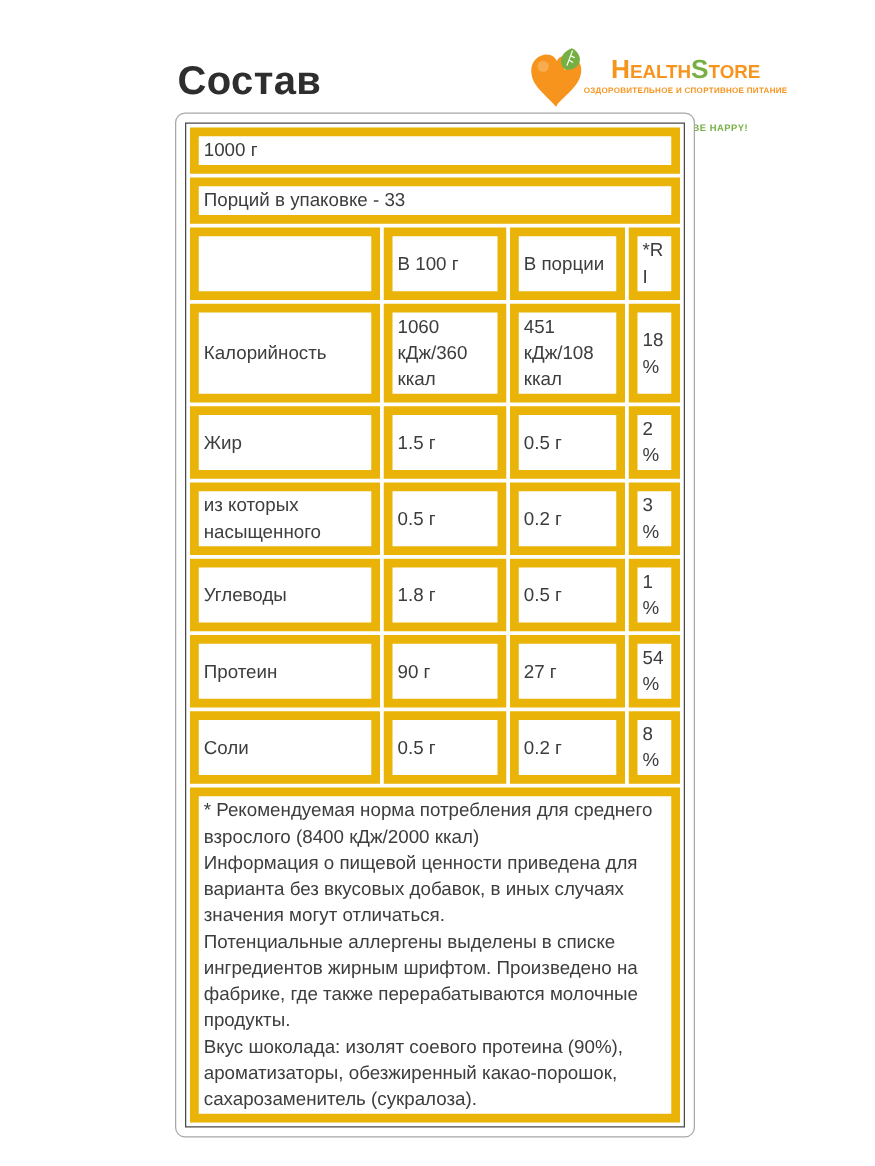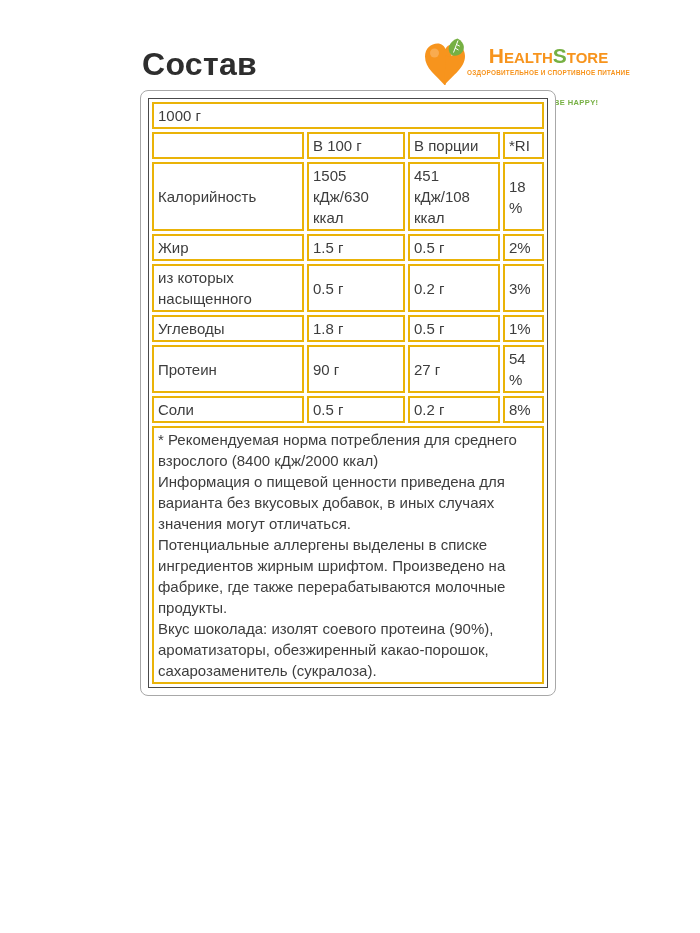--- a/index.html
+++ b/index.html
@@ -65,21 +65,21 @@
   }
   table.nutrition {
     width: 100%;
     table-layout: fixed;
     border-collapse: separate;
     border-spacing: 3px;
     border: 1px solid #4a4a4a;
     background: #ffffff;
   }
   table.nutrition td {
-    border: 2px solid #eab308;
+    border: 7px solid #eab308;
     padding: 1px 4px;
     font-size: 15px;
     line-height: 1.4;
     color: #3d3d3d;
     vertical-align: middle;
     overflow-wrap: break-word;
   }
   td.notes-cell {
     line-height: 1.55;
     padding: 2px 5px 28px 5px;
@@ -115,31 +115,34 @@
       <col style="width:152px">
         <col style="width:98px">
         <col style="width:92px">
         <col>
     </colgroup>
     <tbody>
 
       <tr>
           <td colspan="4">1000 г</td>
         </tr>
+      <tr>
+          <td colspan="4">Порций в упаковке - 33</td>
+        </tr>
 
       <tr>
         <td></td>
         <td>В 100 г</td>
         <td>В порции</td>
         <td>*RI</td>
       </tr>
 
       <tr>
         <td>Калорийность</td>
-        <td>1505 кДж/630 ккал</td>
+        <td>1060 кДж/360 ккал</td>
         <td>451 кДж/108 ккал</td>
         <td>18%</td>
       </tr>
       <tr>
         <td>Жир</td>
         <td>1.5 г</td>
         <td>0.5 г</td>
         <td>2%</td>
       </tr>
       <tr>

